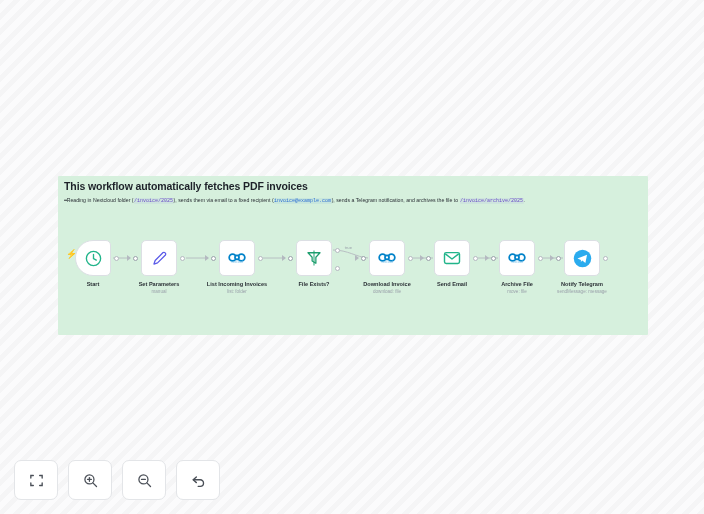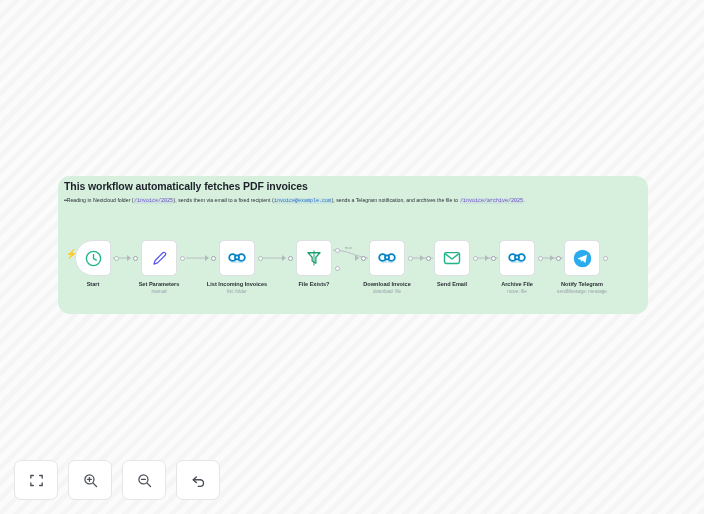--- a/index.html
+++ b/index.html
@@ -24,23 +24,23 @@
       #fbfbfc 11px
     );
   }
 
   
   #sticky {
     position: absolute;
     left: 58px;
     top: 176px;
     width: 590px;
-    height: 138px;
+    height: 159px;
     background: #d6f0dd;
-    border-radius: 12px;
+    border-radius: 1px;
   }
   #sticky-title {
     position: absolute;
     left: 6px;
     top: 4px;
     font-size: 10.5px;
     font-weight: bold;
     color: #1d2129;
     letter-spacing: -0.1px;
     white-space: nowrap;

